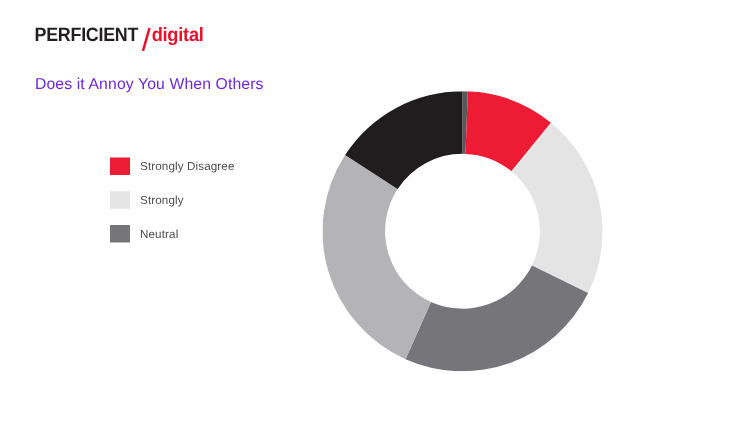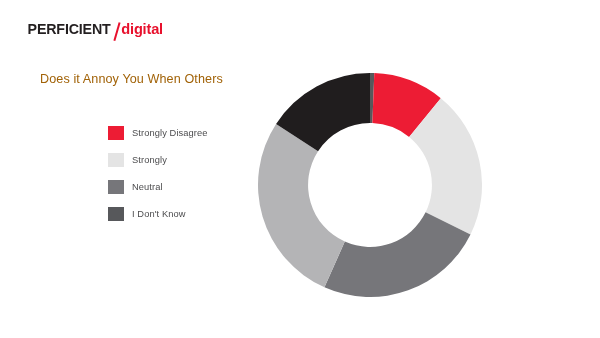--- a/index.html
+++ b/index.html
@@ -76,31 +76,31 @@
   }
 
   
   #chart-title {
     position: absolute;
     left: 24px;
     top: 54px;
     width: 300px;
     font-size: 12.6px;
     line-height: 18px;
-    color: #a16207;
+    color: #6d28d9;
     font-weight: normal;
-    margin: 16px;
+    margin: 4px;
     letter-spacing: 0.1px;
   }
   #chart-title .title-line { display: block; }
 
   
   #legend {
     position: absolute;
-    left: 108px;
+    left: 88px;
     top: 126px;
     width: 150px;
   }
   .legend-item {
     display: flex;
     align-items: center;
     height: 14px;
     margin-bottom: 13px;
   }
   .legend-swatch {
@@ -159,24 +159,20 @@
       <span class="legend-label">Strongly</span>
     </div>
 
     <div class="legend-item">
       <span class="legend-swatch" style="background: rgb(118, 118, 122);"></span>
       <span class="legend-label">Neutral</span>
     </div>
 
 
 
-    <div class="legend-item">
-      <span class="legend-swatch" style="background: rgb(87, 88, 91);"></span>
-      <span class="legend-label">I Don't Know</span>
-    </div>
 
   </div>
 
   <div id="donut-wrap">
     <svg id="donut-svg" viewBox="0 0 224 224">
       <g id="donut-segments">
           <path d="M 112.000 0.000 A 112 112 0 0 1 116.299 0.083 L 114.378 50.110 A 61.93600000000001 61.93600000000001 0 0 0 112.000 50.064 Z" fill="#57585b" shape-rendering="geometricPrecision"></path>
           <path d="M 116.299 0.083 A 112 112 0 0 1 182.787 25.206 L 151.145 64.003 A 61.93600000000001 61.93600000000001 0 0 0 114.378 50.110 Z" fill="#ed1c34" shape-rendering="geometricPrecision"></path>
           <path d="M 182.787 25.206 A 112 112 0 0 1 212.493 161.449 L 167.573 139.345 A 61.93600000000001 61.93600000000001 0 0 0 151.145 64.003 Z" fill="#e4e4e4" shape-rendering="geometricPrecision"></path>
           <path d="M 212.493 161.449 A 112 112 0 0 1 66.445 214.317 L 86.808 168.581 A 61.93600000000001 61.93600000000001 0 0 0 167.573 139.345 Z" fill="#76767a" shape-rendering="geometricPrecision"></path>

